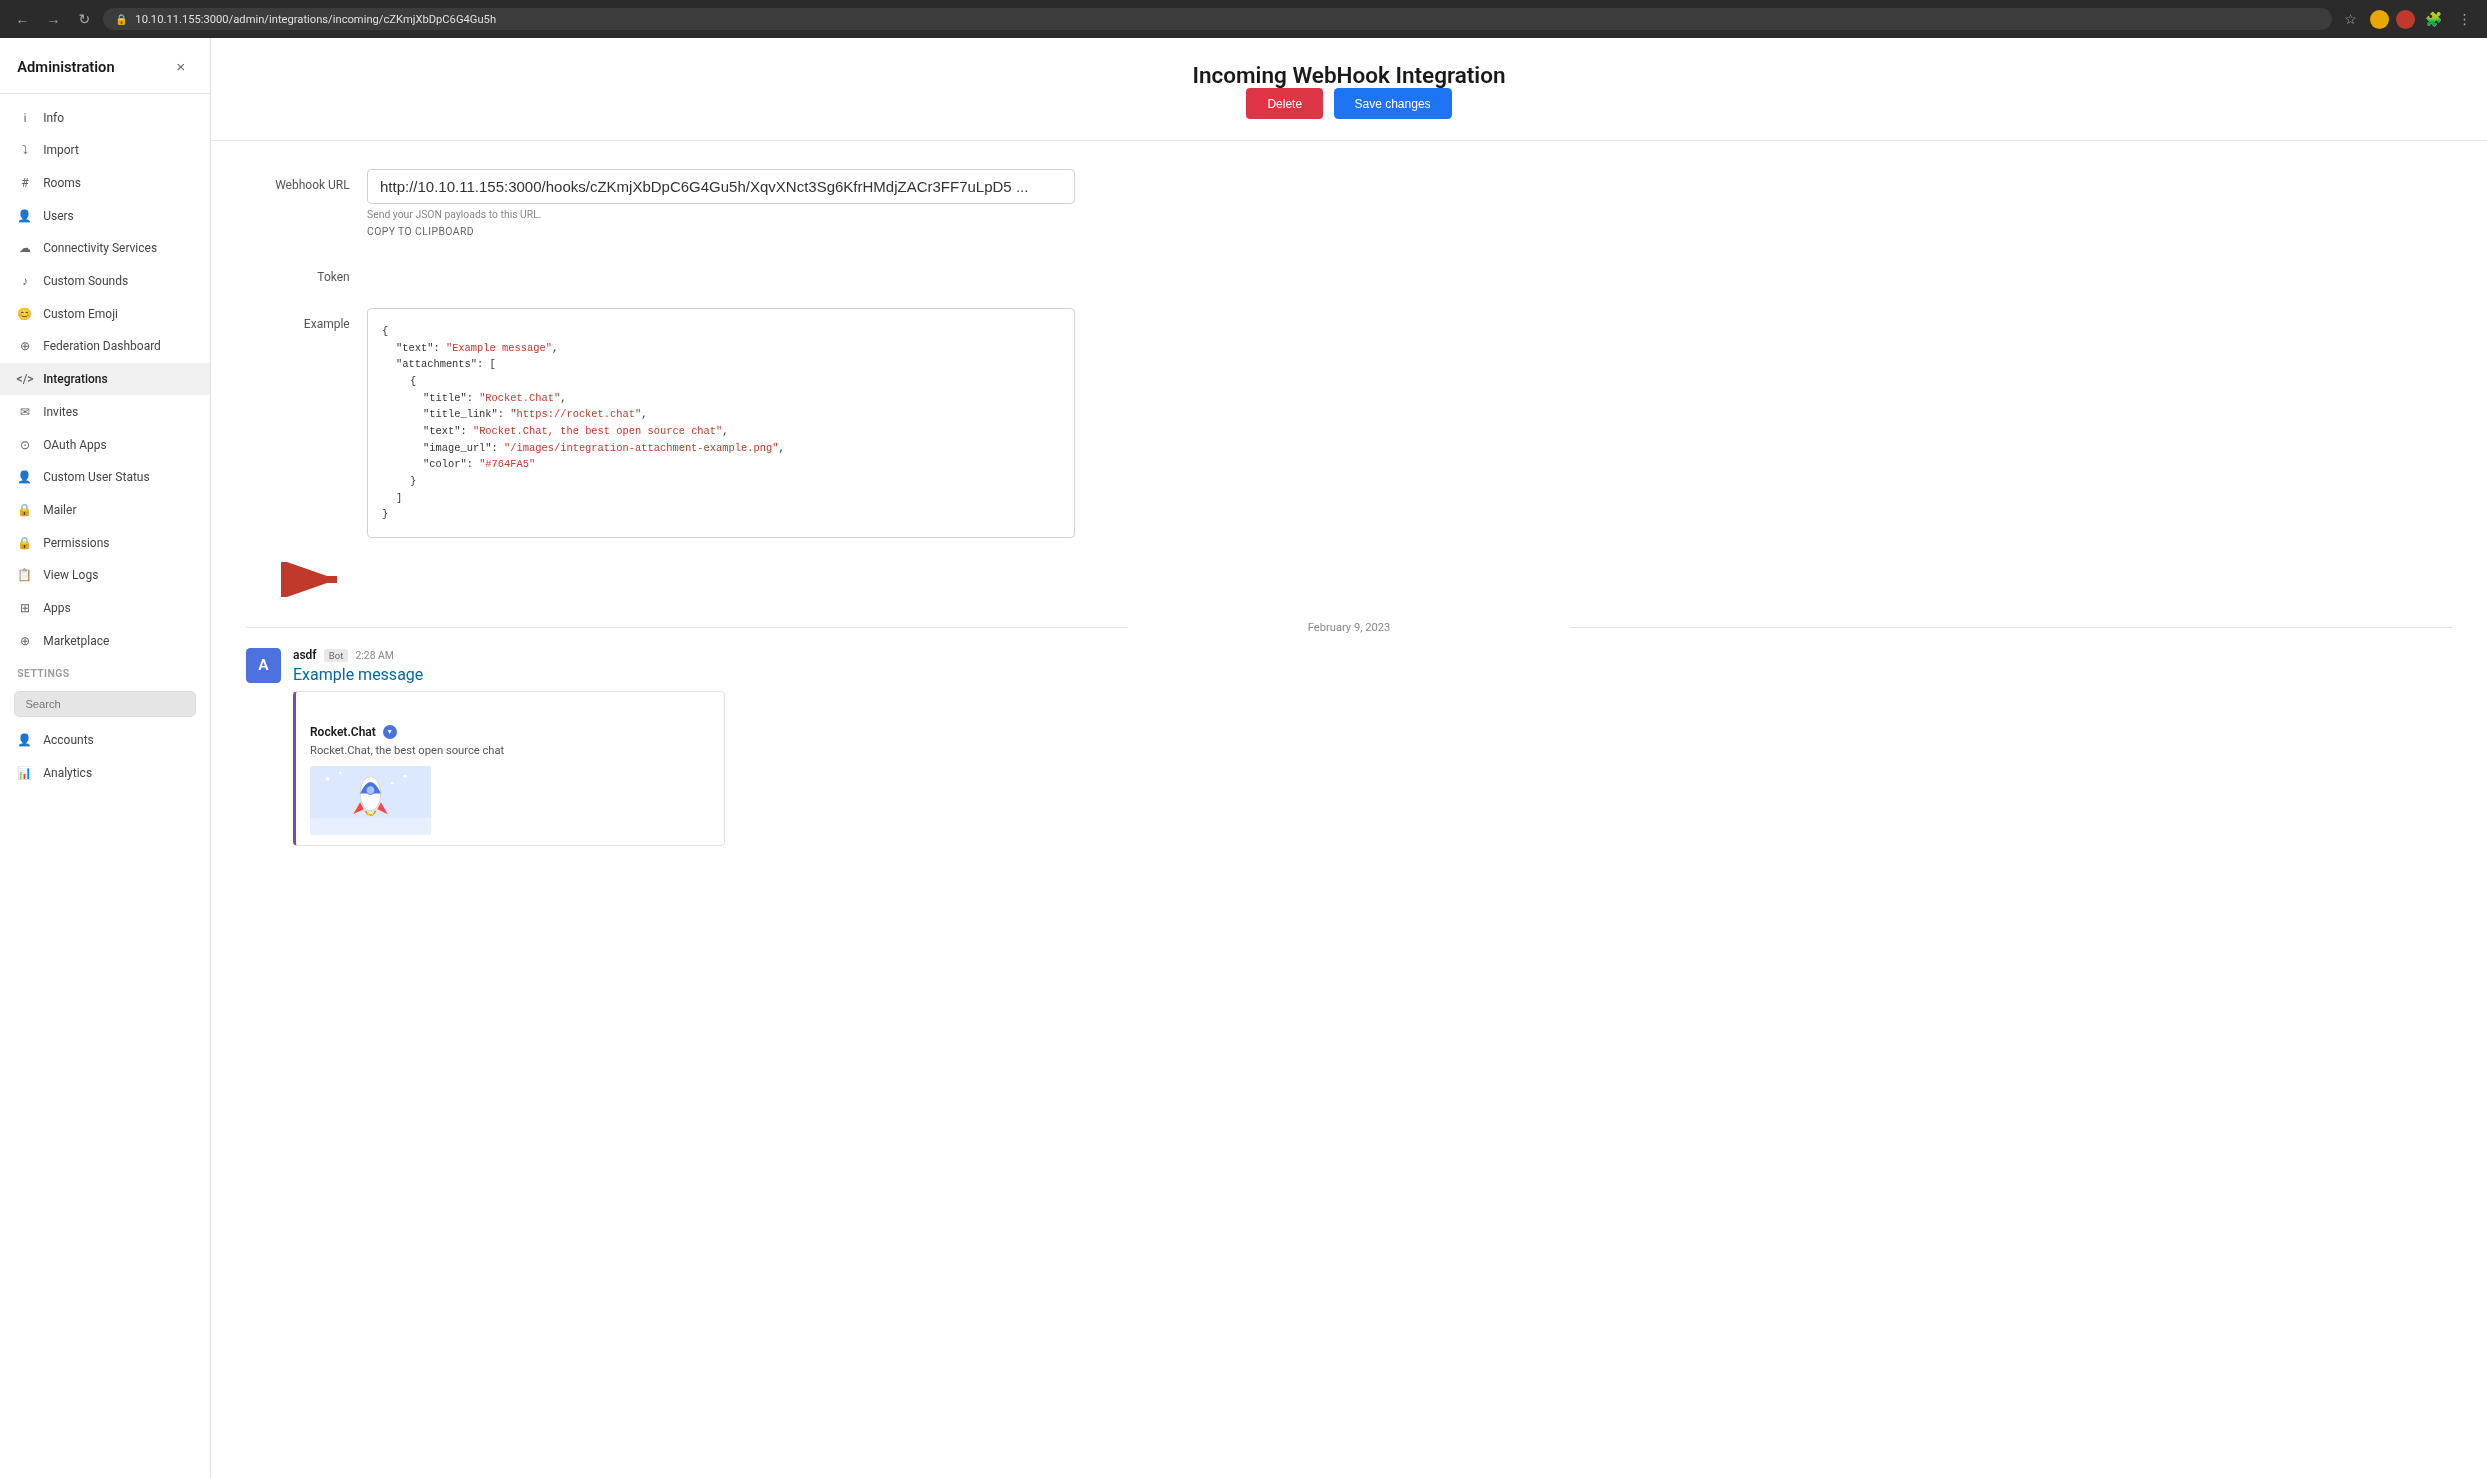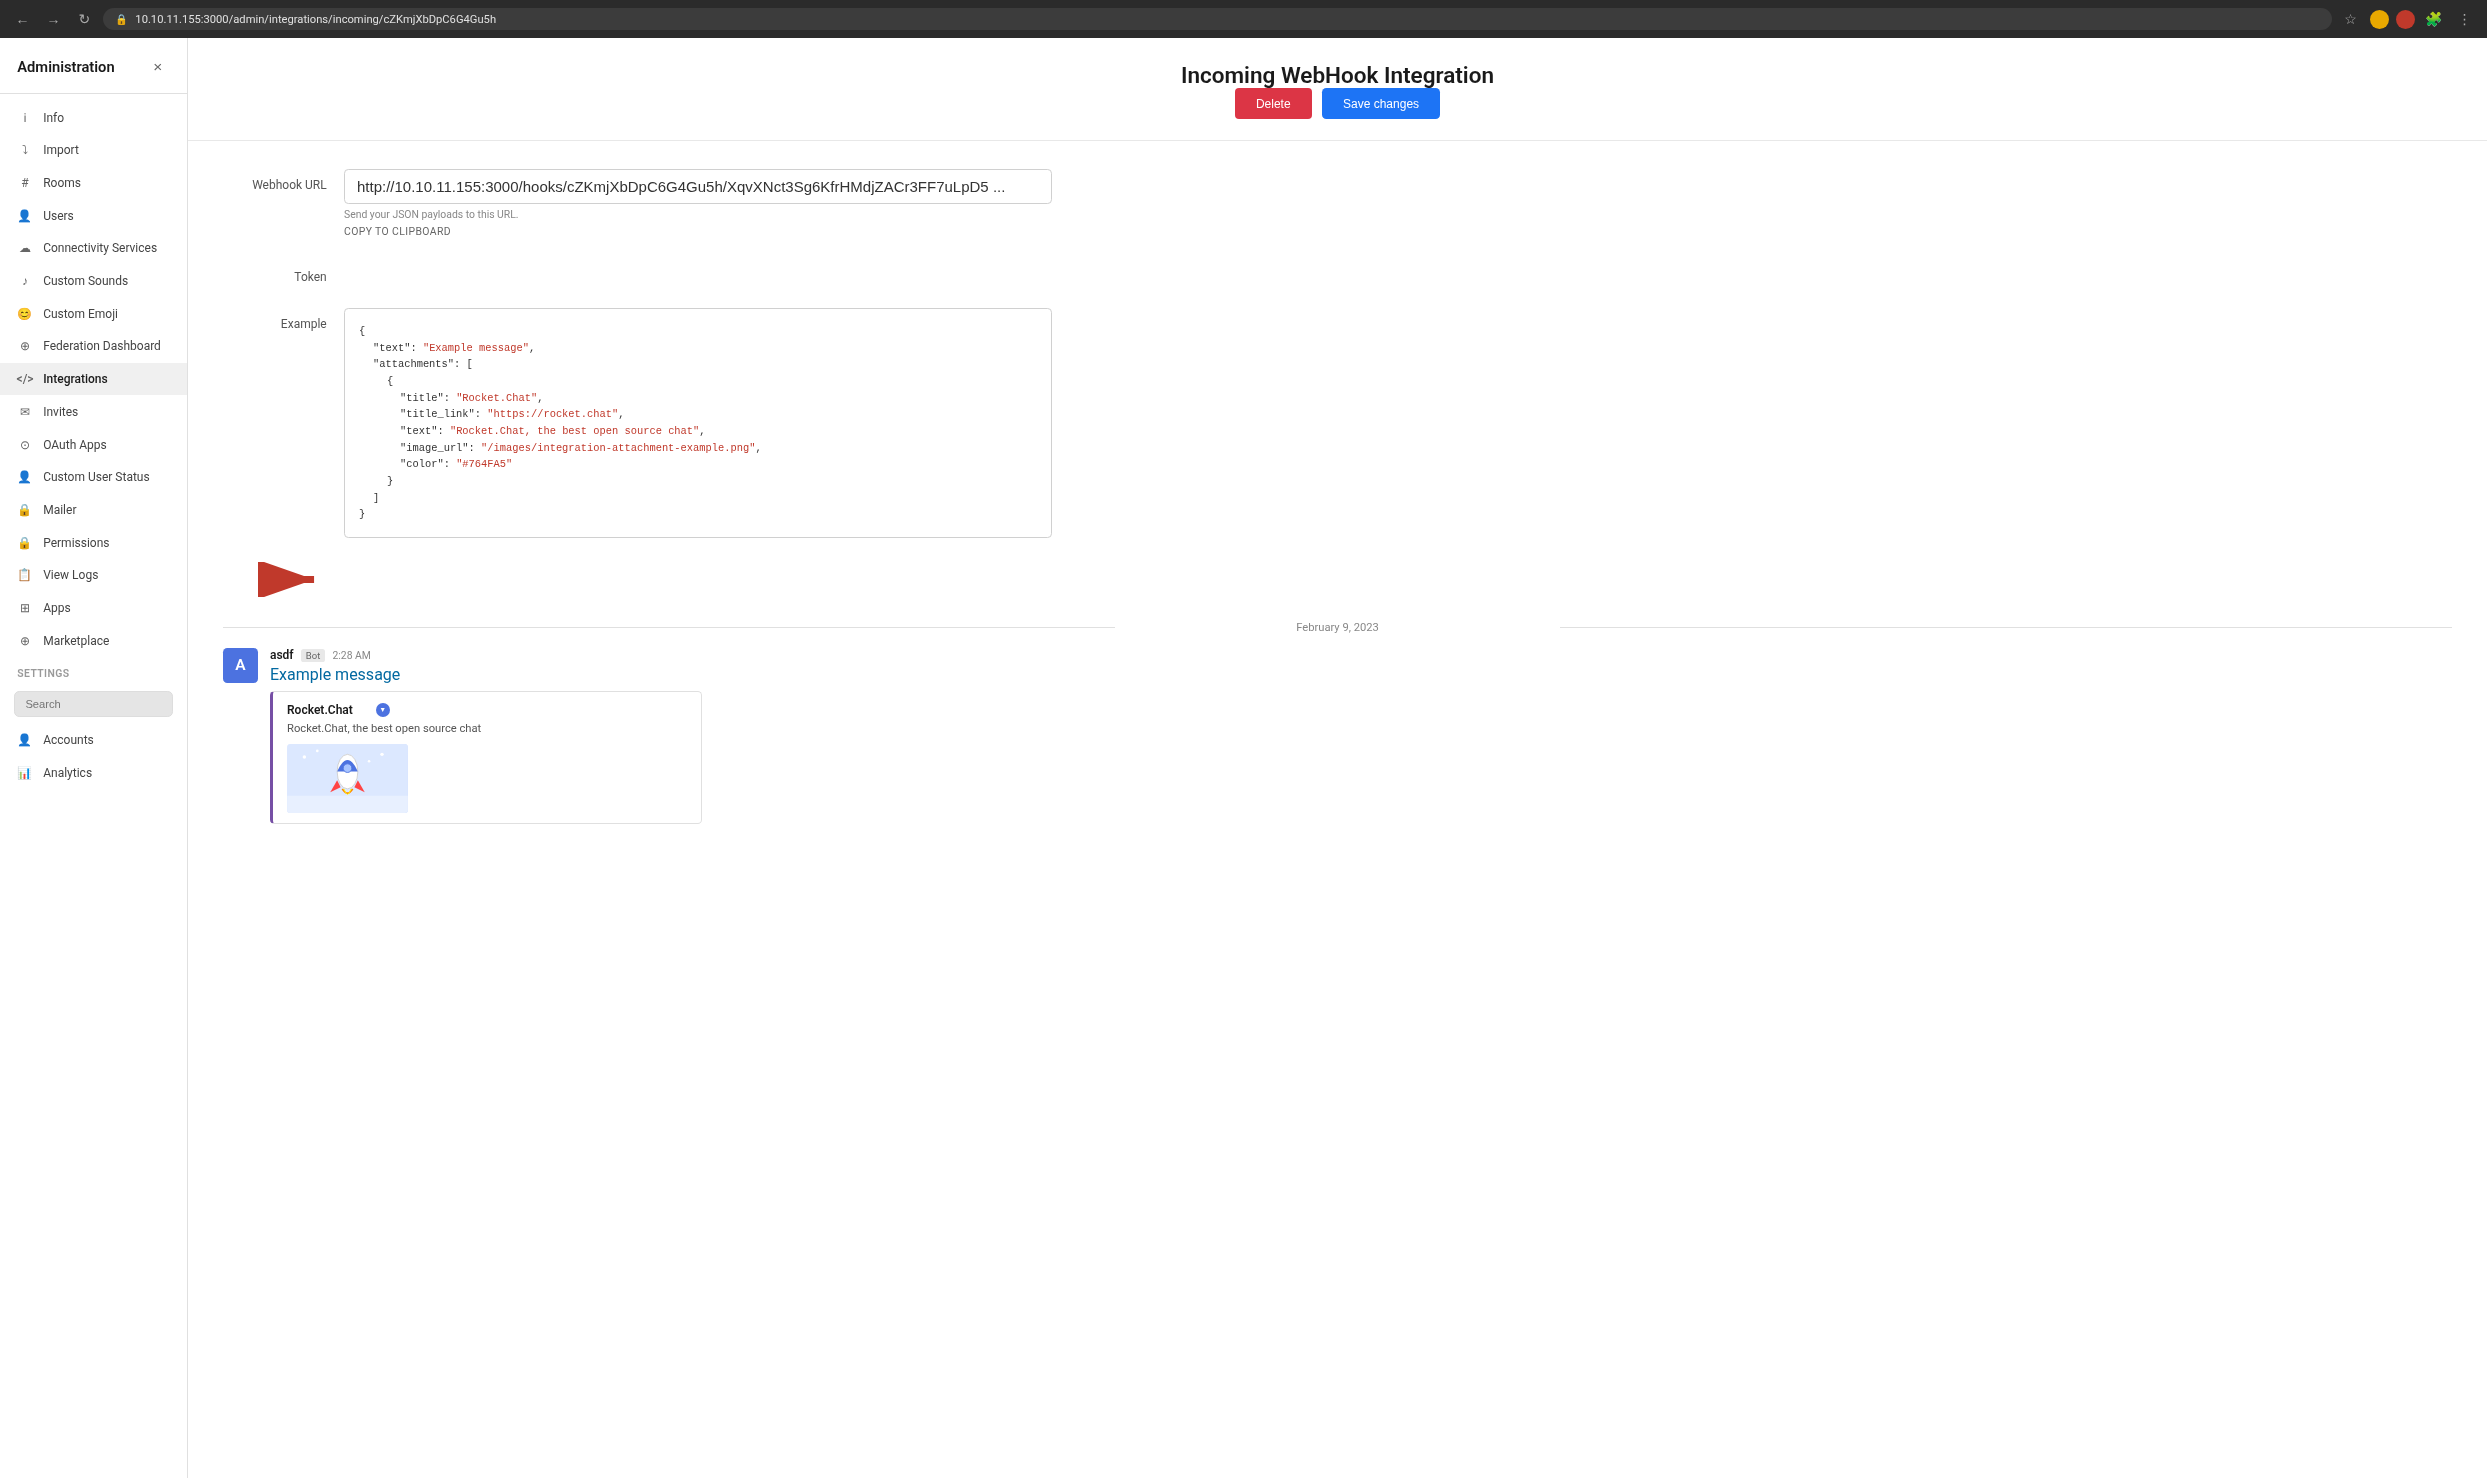--- a/index.html
+++ b/index.html
@@ -47,21 +47,21 @@
     
     .app-layout {
       display: flex;
       flex: 1;
       overflow: hidden;
       background: #fff;
     }
 
     
     .sidebar {
-      width: 188px;
+      width: 211px;
       background: #fff;
       border-right: 0.9px solid #e0e0e0;
       display: flex;
       flex-direction: column;
       overflow-y: auto;
       flex-shrink: 0;
     }
     .sidebar-header {
       padding: 17.3px 17.3px 14px;
       display: flex;
@@ -296,22 +296,23 @@
     .attachment-card {
       border: 0.9px solid #e0e0e0;
       border-radius: 4.3px;
       padding: 10.4px 14px;
       max-width: 432px;
       border-left: 3.5px solid #764FA5;
     }
     .attachment-header {
       display: flex;
       align-items: flex-end;
-      gap: 23px;
+      gap: 7px;
       margin-bottom: 5.2px;
+      margin-top: 22px;
     }
     .attachment-title {
       font-size: 12px;
       font-weight: 600;
       color: #1a1a1a;
     }
     .attachment-dropdown {
       width: 14px; height: 14px;
       background: #4c72e0;
       border-radius: 50%;

